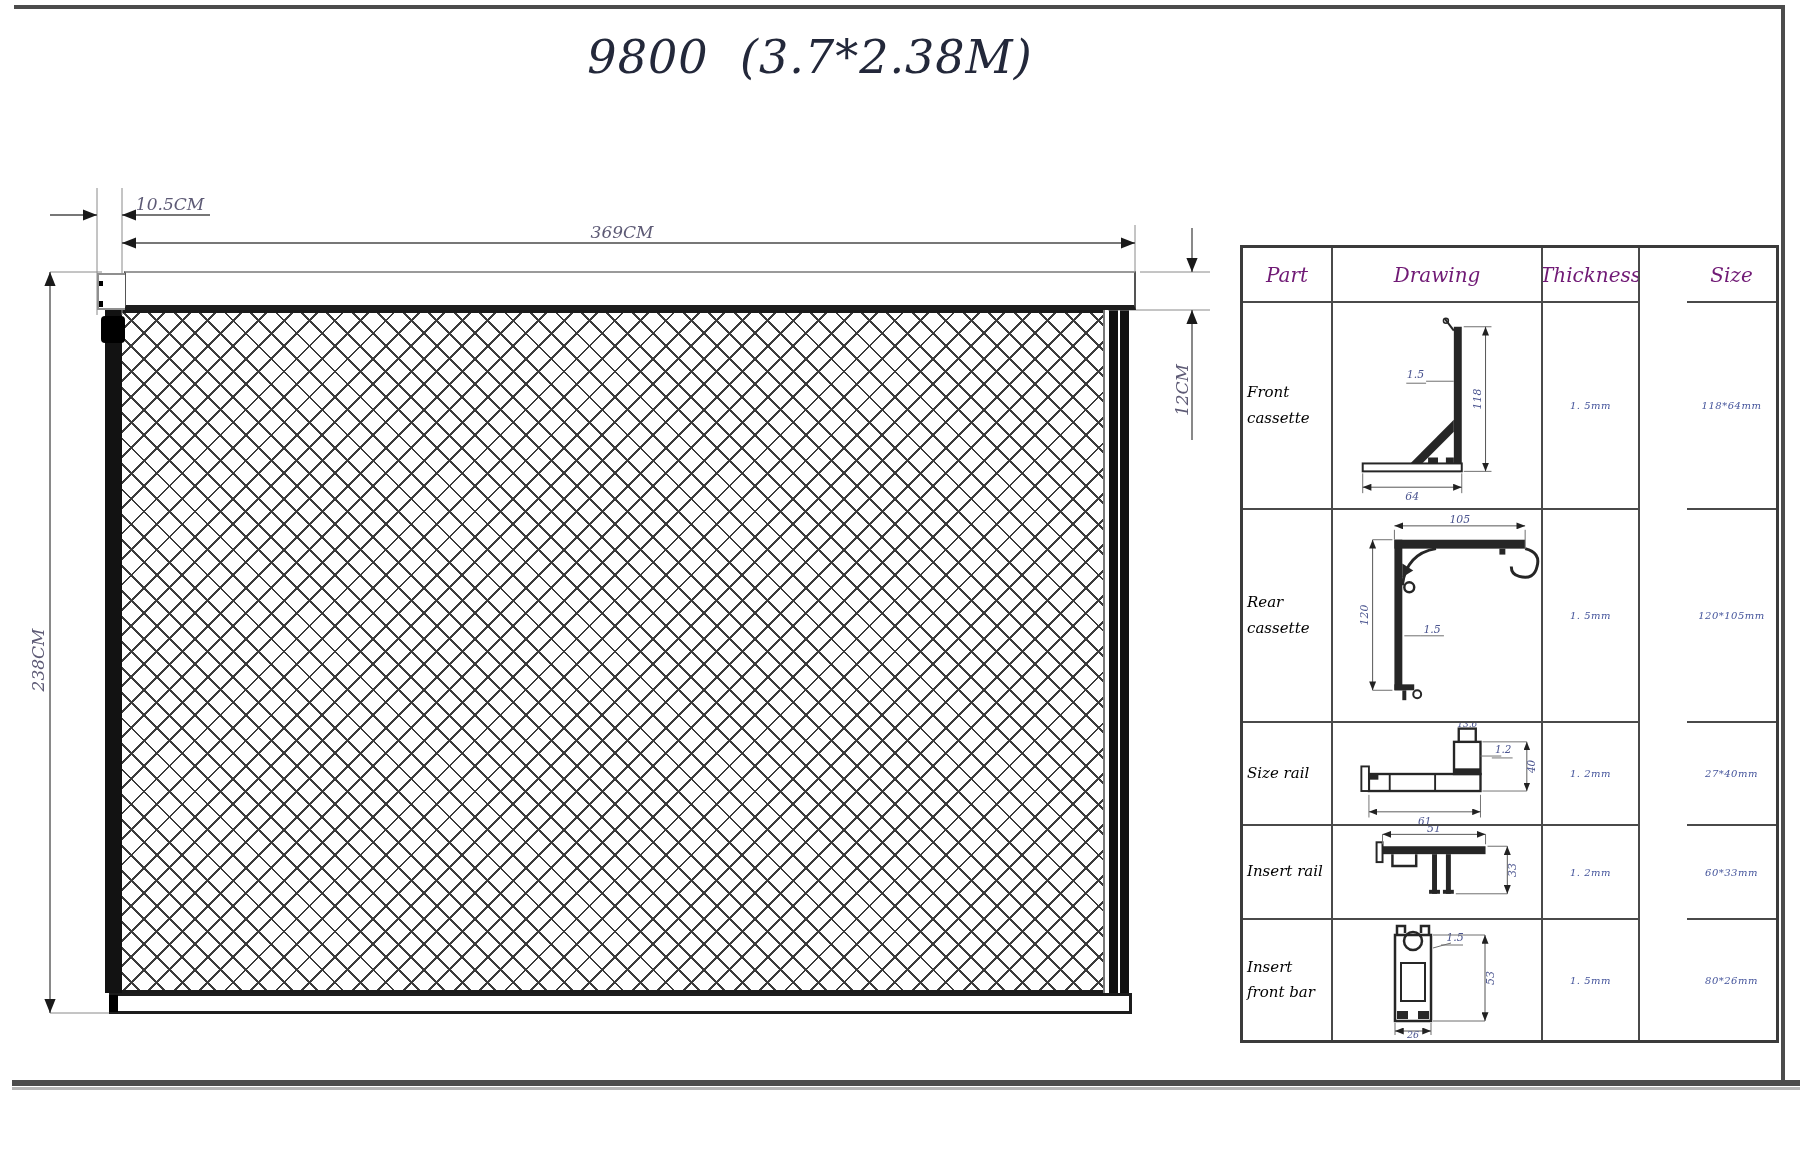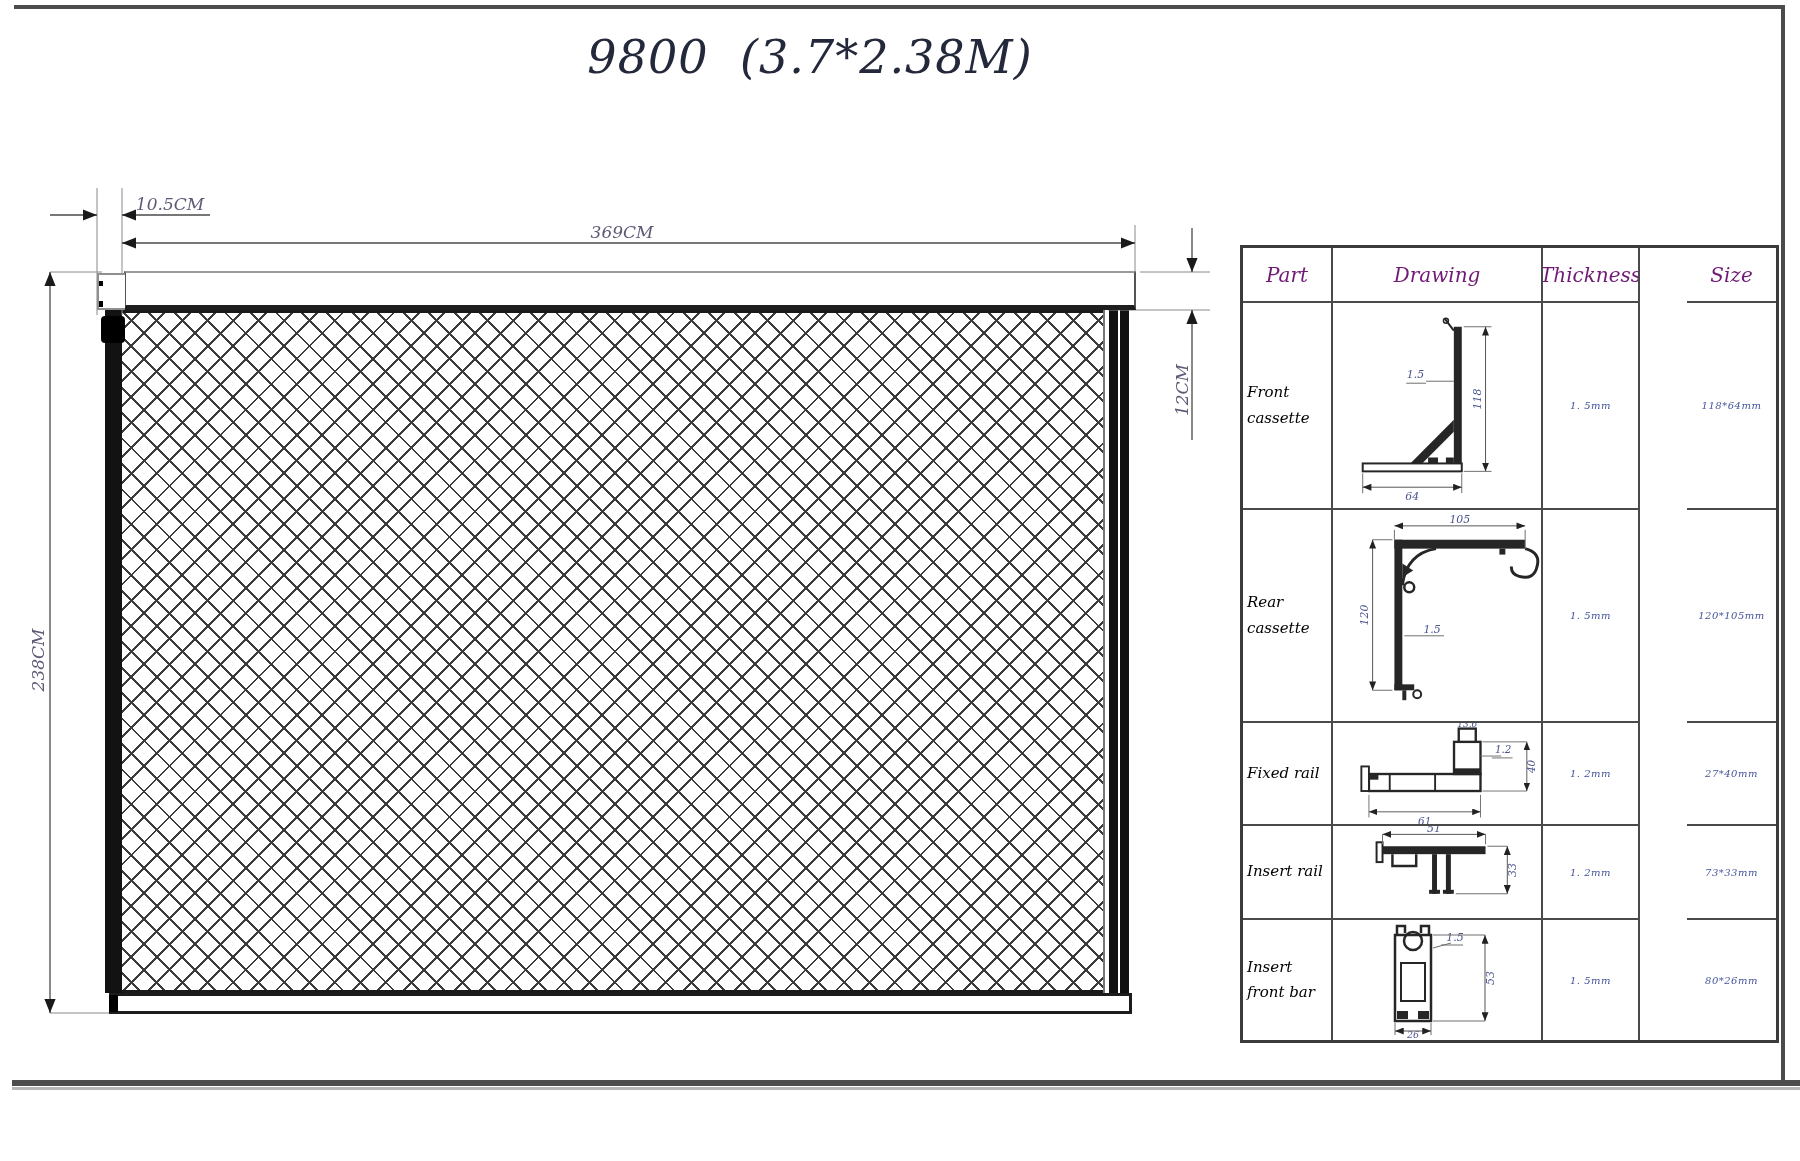--- a/index.html
+++ b/index.html
@@ -164,21 +164,21 @@
         <line x1="40" y1="26" x2="40" y2="178" stroke="#555" stroke-width="1" marker-start="url(#ar2)" marker-end="url(#ar2)"></line>
         <text class="dlab" transform="translate(35 102) rotate(-90)" text-anchor="middle">120</text>
         <line class="dl" x1="88" y1="123" x2="112" y2="123"></line>
         <line class="dl" x1="88" y1="123" x2="72" y2="123"></line>
         <text class="dlab" x="100" y="120" text-anchor="middle">1.5</text>
       </svg>
     </div>
     <div class="cell val">1. 5mm</div>
     <div class="cell val">120*105mm</div>
 
-    <div class="cell part">Fixed rail</div>
+    <div class="cell part">Size rail</div>
     <div class="cell">
       <svg width="220" height="112" viewBox="0 0 220 112">
         <defs>
             <marker id="ar3" viewBox="0 0 10 8" refX="10" refY="4" markerWidth="9" markerHeight="7" orient="auto-start-reverse">
               <path d="M0,0 L10,4 L0,8 z" fill="#222"></path>
             </marker>
           </defs>
         <rect x="38" y="56" width="118" height="18" fill="#fff" stroke="#262626" stroke-width="2.5"></rect>
         <line class="pr" x1="60" y1="56" x2="60" y2="74" stroke-width="2"></line>
         <line class="pr" x1="108" y1="56" x2="108" y2="74" stroke-width="2"></line>
@@ -223,21 +223,21 @@
         <line class="dl" x1="154" y1="8" x2="154" y2="18"></line>
         <line x1="50" y1="8" x2="154" y2="8" stroke="#555" stroke-width="1" marker-start="url(#ar4)" marker-end="url(#ar4)"></line>
         <text class="dlab" x="102" y="5.5" text-anchor="middle">51</text>
         <line class="dl" x1="156" y1="20" x2="176" y2="20"></line>
         <line class="dl" x1="124" y1="68" x2="176" y2="68"></line>
         <line x1="176" y1="20" x2="176" y2="68" stroke="#555" stroke-width="1" marker-start="url(#ar4)" marker-end="url(#ar4)"></line>
         <text class="dlab" transform="translate(185 44) rotate(-90)" text-anchor="middle">33</text>
       </svg>
     </div>
     <div class="cell val">1. 2mm</div>
-    <div class="cell val">73*33mm</div>
+    <div class="cell val">60*33mm</div>
 
     <div class="cell part">Insert front bar</div>
     <div class="cell">
       <svg width="200" height="118" viewBox="0 0 200 118">
         <defs>
             <marker id="ar5" viewBox="0 0 10 8" refX="10" refY="4" markerWidth="9" markerHeight="7" orient="auto-start-reverse">
               <path d="M0,0 L10,4 L0,8 z" fill="#222"></path>
             </marker>
           </defs>
         <rect x="58" y="14" width="36" height="86" fill="#fff" stroke="#262626" stroke-width="2.5"></rect>

